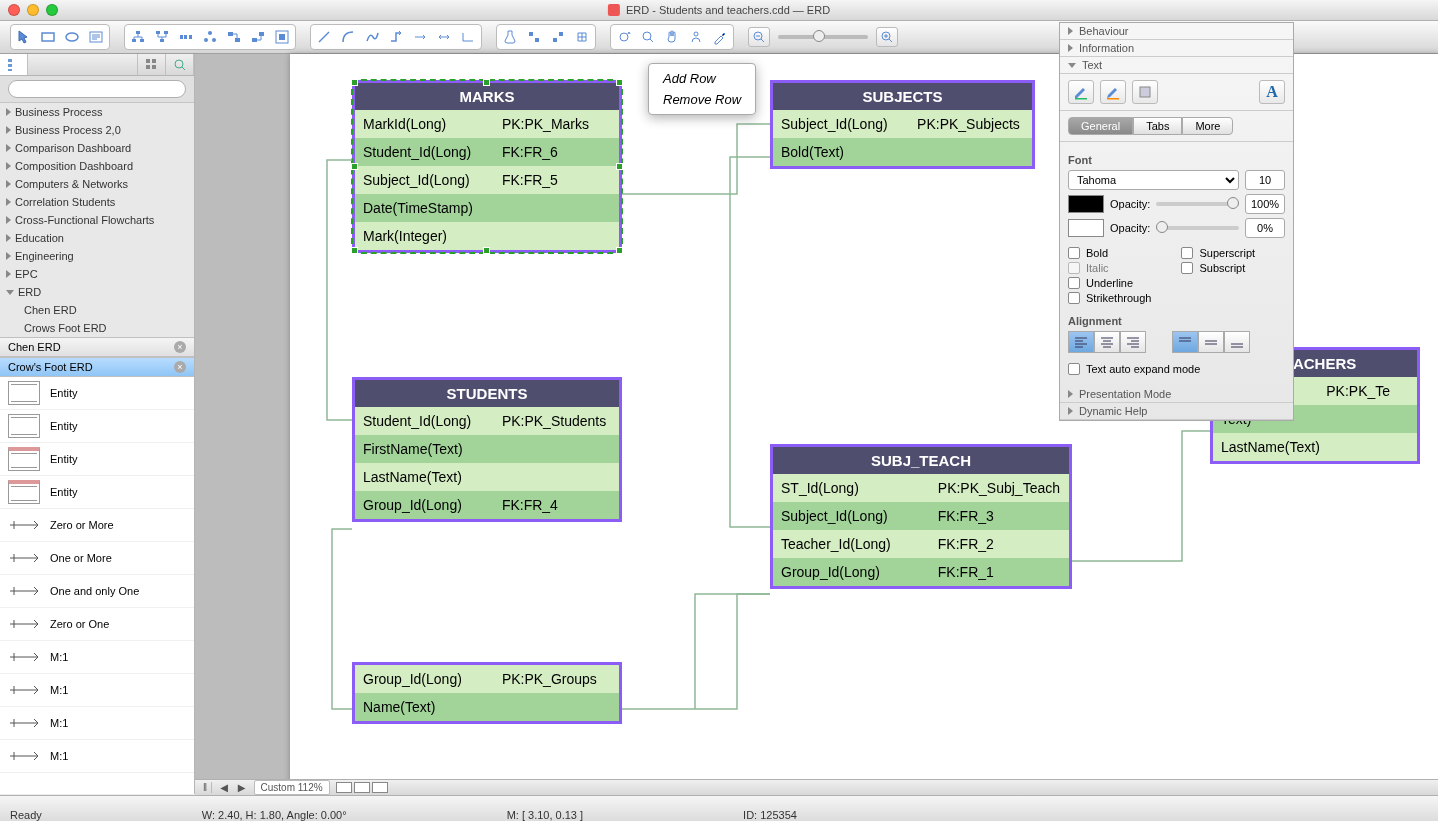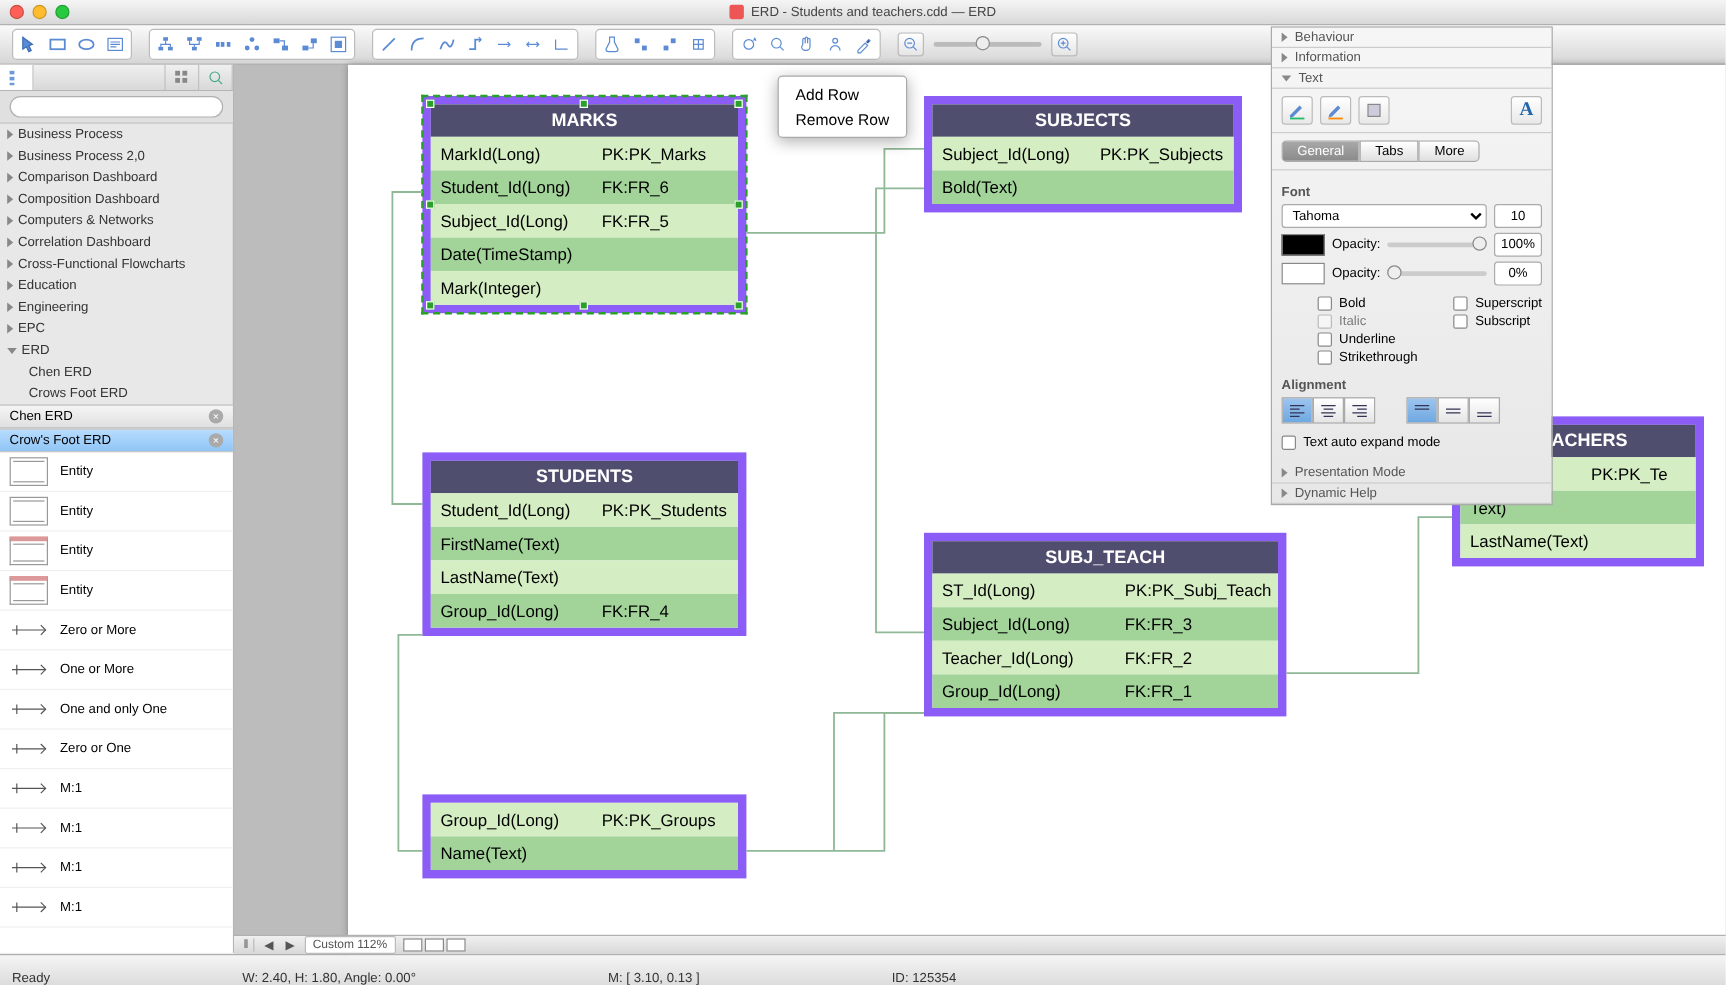--- a/index.html
+++ b/index.html
@@ -34,33 +34,33 @@
 .sb-section.sel { background: linear-gradient(#b8dcff,#8fc5f5); }
 .close-x { width:12px;height:12px;border-radius:50%;background:#aaa;color:#fff;font-size:9px;display:flex;align-items:center;justify-content:center; }
 .stencil-list { overflow:auto; flex:1; background:#fff; }
 .stencil-item { display:flex; align-items:center; gap:10px; padding:4px 8px; border-bottom:1px solid #f0f0f0; }
 .stencil-icon { width:32px; height:24px; border:1px solid #999; background:#fff; position:relative; }
 .stencil-icon.striped::after { content:""; position:absolute; inset:2px; border-top:1px solid #999; border-bottom:1px solid #999; }
 
 .canvas-area { flex:1; position:relative; background:#bcbcbc; }
 .canvas { position:absolute; left:95px; top:0; width:1150px; height:782px; background:#fff; box-shadow:0 0 6px rgba(0,0,0,.3); }
 
-.erd-table { position:absolute; border:7px solid #8b5cf6; font-family: Tahoma, sans-serif; font-size: 14px; }
+.erd-table { position:absolute; border:3px solid #8b5cf6; font-family: Tahoma, sans-serif; font-size: 14px; }
 .erd-head { background:#4f4e6e; color:#fff; text-align:center; font-weight:bold; padding:5px 0; font-size:15px; }
 .erd-row { display:flex; padding:6px 8px; }
 .erd-row:nth-child(odd) { background:#d4edc3; }
 .erd-row:nth-child(even) { background:#a2d49a; }
 .erd-col1 { flex:0 0 56%; }
 .erd-col2 { flex:1; }
 
 .erd-table.selected { outline:2px dashed #2aa02a; outline-offset:-1px; }
 .sel-handle { position:absolute; width:7px; height:7px; background:#2aa02a; border:1px solid #fff; }
 
 .context-menu { position:absolute; background:#fff; border:1px solid #aaa; border-radius:4px; box-shadow:0 3px 12px rgba(0,0,0,.3); padding:4px 0; font-size:13px; }
-.cm-item { padding:3px 14px; }
+.cm-item { padding:3px 14px;font-style:italic; }
 
 .inspector { position:absolute; right:0; top:21px; width:232px; top:0; background:linear-gradient(#f6f6f6,#e7e7e7); border:1px solid #aaa; font-size:11px; }
 .insp-header { display:flex; align-items:center; gap:6px; padding:2px 8px; border-bottom:1px solid #ccc; color:#555; }
 .insp-header .tri { width:0;height:0;border-left:5px solid #888;border-top:4px solid transparent;border-bottom:4px solid transparent; }
 .insp-header .tri.down { border-left:4px solid transparent;border-right:4px solid transparent;border-top:5px solid #888;border-bottom:none; }
 .insp-iconrow { display:flex; gap:6px; padding:6px 8px; border-bottom:1px solid #ccc; }
 .insp-iconbtn { width:26px; height:24px; border:1px solid #bbb; border-radius:3px; background:linear-gradient(#fff,#e8e8e8); display:flex;align-items:center;justify-content:center; }
 .insp-tabs { display:flex; padding:6px 8px; gap:0; border-bottom:1px solid #ccc; }
 .insp-tab { padding:2px 12px; border:1px solid #aaa; background:linear-gradient(#fff,#e0e0e0); }
 .insp-tab.active { background:linear-gradient(#a8a8a8,#8a8a8a); color:#fff; }
@@ -335,21 +335,21 @@
         <div class="sb-item">
           <span class="tri"></span>
           <span>Composition Dashboard</span>
         </div>
         <div class="sb-item">
           <span class="tri"></span>
           <span>Computers &amp; Networks</span>
         </div>
         <div class="sb-item">
           <span class="tri"></span>
-          <span>Correlation Dashboard</span>
+          <span>Correlation Students</span>
         </div>
         <div class="sb-item">
           <span class="tri"></span>
           <span>Cross-Functional Flowcharts</span>
         </div>
         <div class="sb-item">
           <span class="tri"></span>
           <span>Education</span>
         </div>
         <div class="sb-item">
@@ -656,21 +656,21 @@
       <input class="insp-num" value="100%" style="">
     </div>
     <div class="insp-row">
       <div class="swatch" style="background:#fff"></div>
       <span>Opacity:</span>
       <div class="slider">
           <div class="slider-thumb" style="left:0"></div>
         </div>
       <input class="insp-num" value="0%" style="">
     </div>
-    <div style="display:flex; gap:30px; margin-top:6px;justify-content:flex-end;">
+    <div style="display:flex; gap:30px; margin-top:6px;">
       <div>
         <div class="chk-row">
             <div class="chk"></div>
             <span>Bold</span>
           </div>
         <div class="chk-row" style="opacity:.5">
             <div class="chk"></div>
             <span>Italic</span>
           </div>
         <div class="chk-row">

